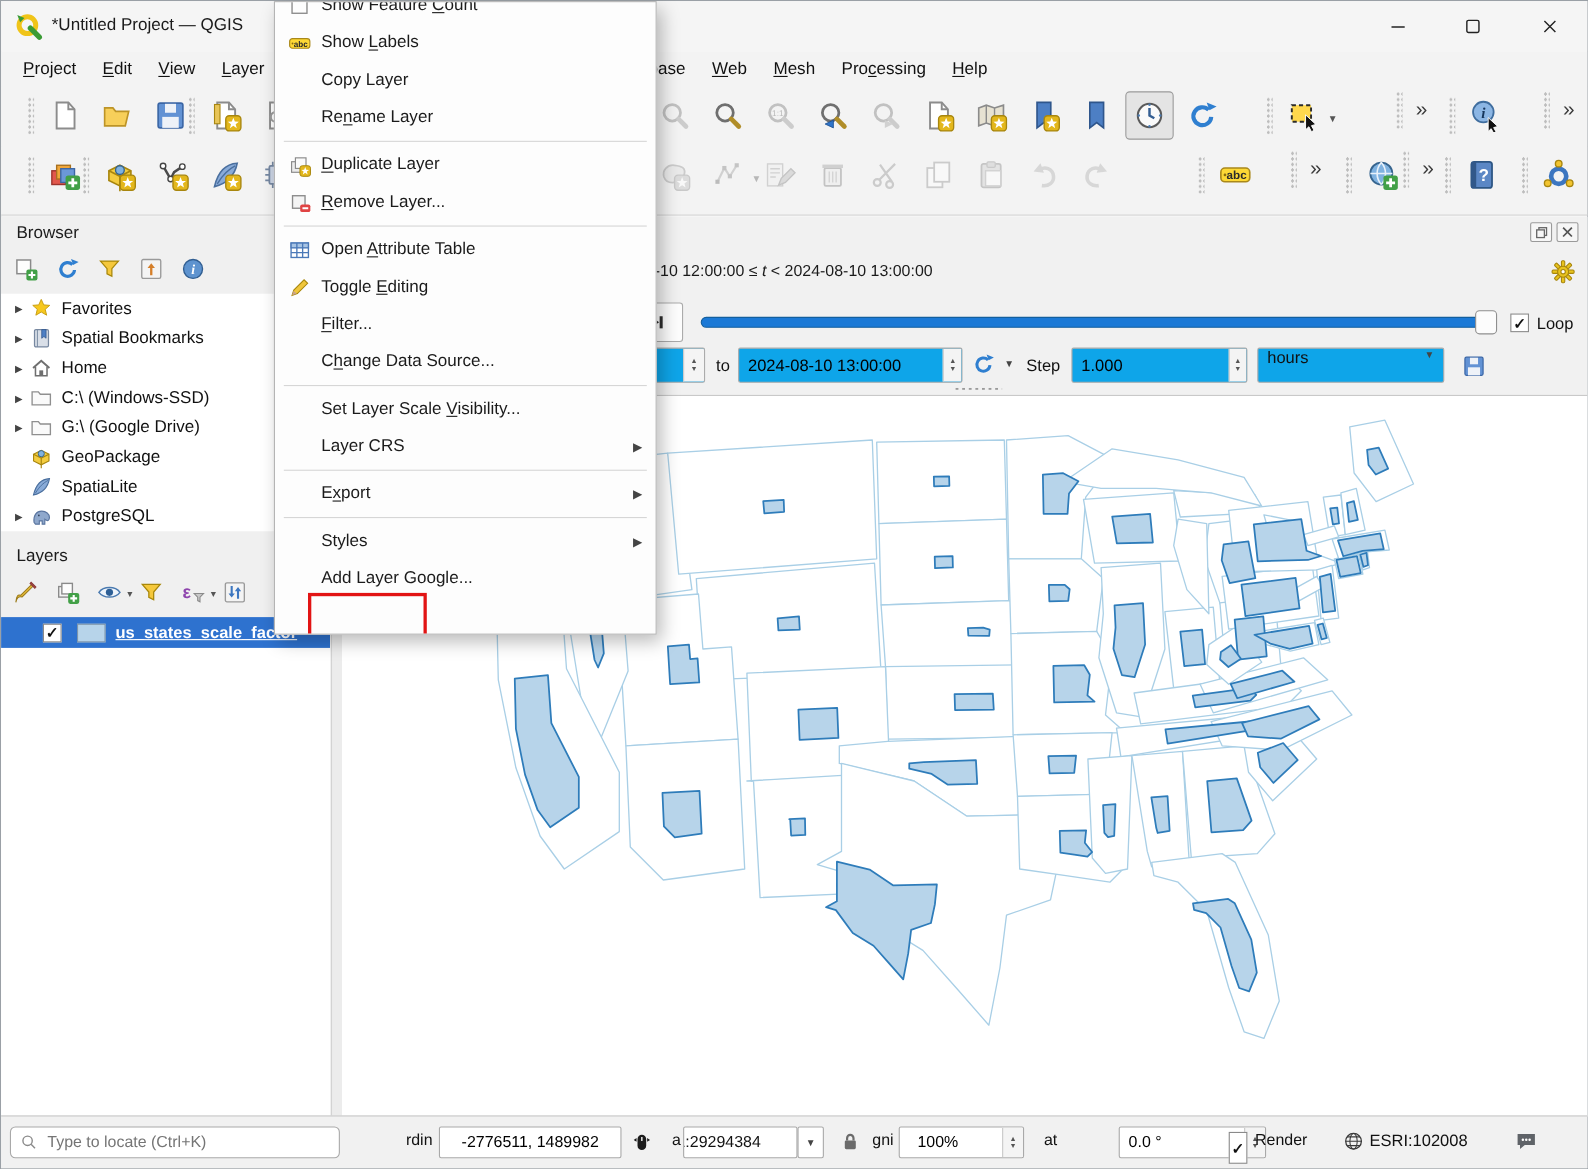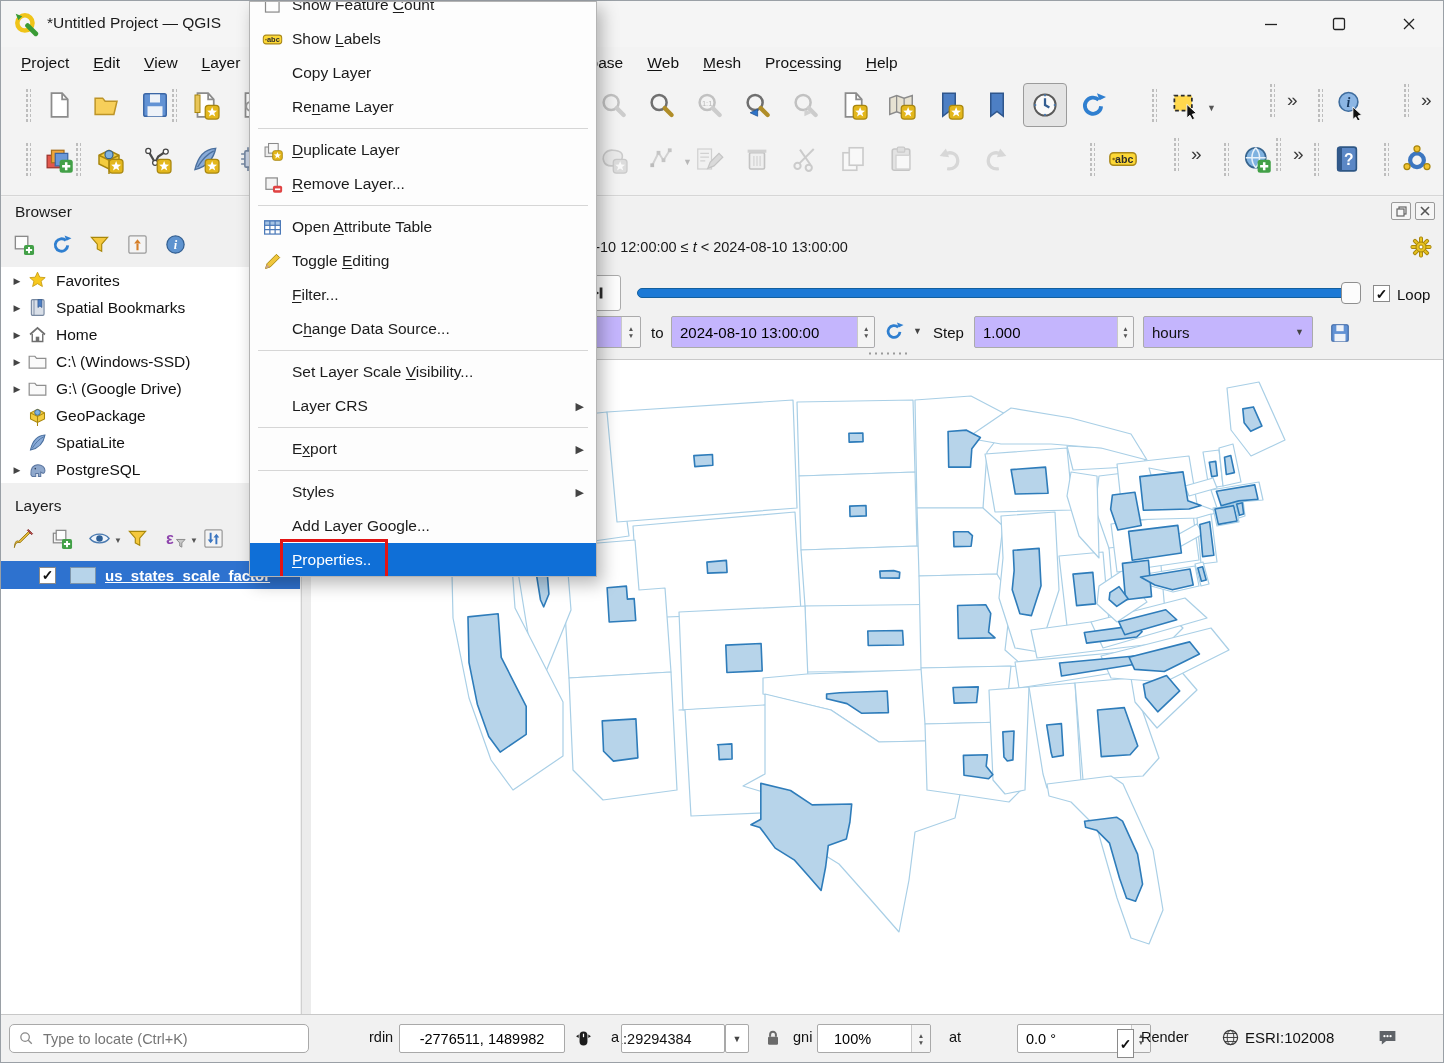--- a/index.html
+++ b/index.html
@@ -47,22 +47,22 @@
   .swatch{width:26px;height:17px;border:1px solid #7d95ab;box-sizing:border-box}
   
   .maparea{position:absolute;left:310px;top:196px;right:0;bottom:47px;background:#fff}
   .temporal{position:absolute;left:0;top:0;right:0;height:162px;background:#f1f1f1;border-bottom:1px solid #c9c9c9}
   .pwbtn{position:absolute;width:18px;height:16px;border:1px solid #9a9a9a;border-radius:2px;color:#666;
          display:flex;align-items:center;justify-content:center;font-size:10px;background:#f6f6f6}
   .trange{position:absolute;left:231px;top:42px;font-size:14.5px;color:#1a1a1a;white-space:nowrap}
   .tbutton{position:absolute;background:#fdfdfd;border:1px solid #ababab;border-radius:3px;display:flex;align-items:center;justify-content:center}
   .slidertrack{position:absolute;left:326px;top:91px;width:716px;height:10px;background:#1b79d6;border:1px solid #135f9e;border-radius:5px;box-sizing:border-box}
   .sliderhandle{position:absolute;left:1030px;top:85px;width:20px;height:22px;background:#fcfcfc;border:1px solid #8f8f8f;border-radius:4px;box-sizing:border-box}
-  .field{position:absolute;background:#c4b5fd;border:1px solid #ababab;border-radius:2px;box-sizing:border-box;
-         display:flex;align-items:center;font-size:15px;overflow:hidden}
+  .field{position:absolute;background:#0ea5e9;border:1px solid #ababab;border-radius:2px;box-sizing:border-box;
+         display:flex;font-size:15px;overflow:hidden}
   .field input{border:0;outline:0;font:inherit;width:100%;padding:0 0 0 8px;background:transparent}
   .spin{margin-left:auto;width:18px;display:flex;flex-direction:column;align-items:center;justify-content:center;
         border-left:1px solid #c9c9c9;align-self:stretch;color:#555;font-size:6.5px;line-height:7px;background:#f4f4f4}
   .lbl{position:absolute;font-size:15px;color:#111;white-space:nowrap}
   .combocaret{font-size:9px;color:#444;margin:0 8px 0 auto}
   .resizedots{position:absolute;left:556px;top:154px;width:44px;height:5px;
         background-image:radial-gradient(#9a9a9a 1.2px,transparent 1.4px);background-size:6px 5px}
   .canvas{position:absolute;left:0;top:163px;right:0;bottom:0;background:#fff}
   
   .statusbar{position:absolute;left:0;right:0;bottom:0;height:47px;background:#f1f1f1;border-top:1px solid #c8c8c8;font-size:14.5px}
@@ -1063,20 +1063,16 @@
       <div class="msep"></div>
       <div class="mi">
         <span class="micon"></span>
         <span class="mlabel">Styles</span>
         <span class="subarrow">▶</span>
       </div>
       <div class="mi">
         <span class="micon"></span>
         <span class="mlabel">Add Layer Google...</span>
       </div>
-      <div class="mi hl">
-        <span class="micon"></span>
-        <span class="mlabel"><span class="mn">P</span>roperties..</span>
-      </div>
       <div class="redbox"></div>
     </div>
 
 </div>
 
 </body></html>

